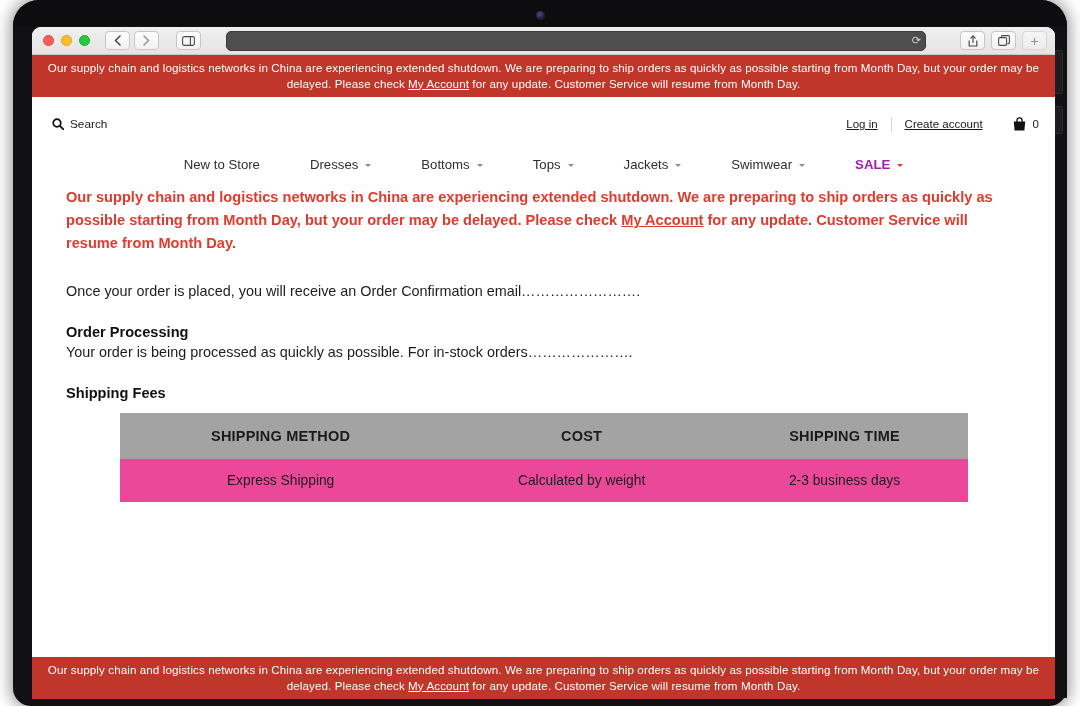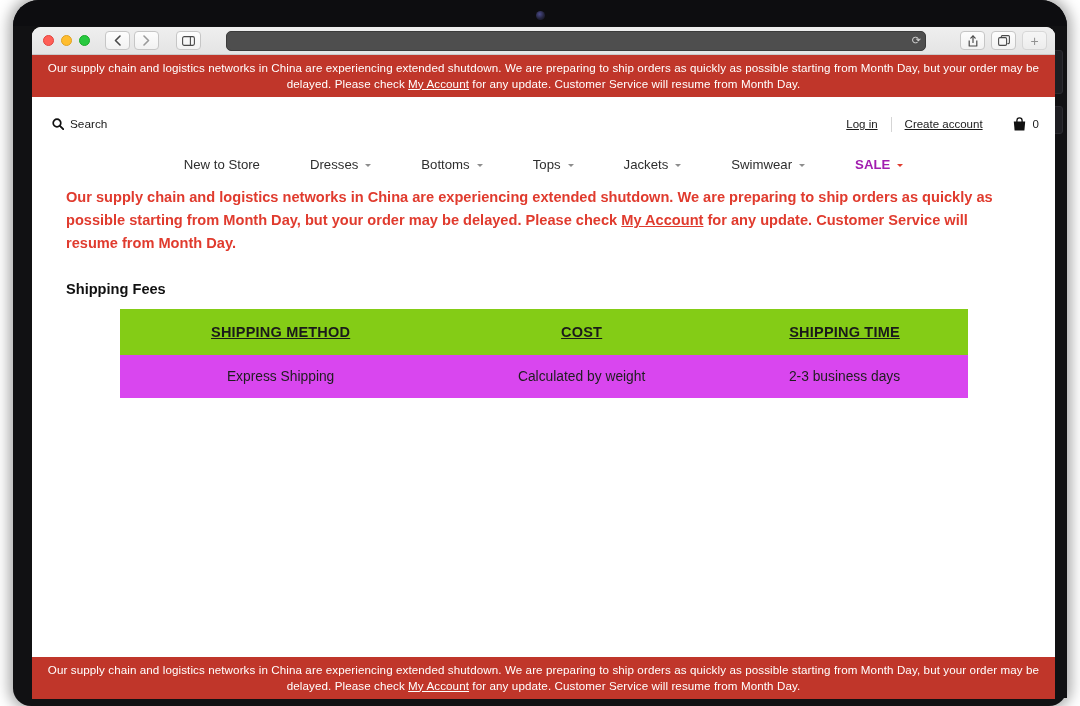--- a/index.html
+++ b/index.html
@@ -177,38 +177,37 @@
   .sect p { font-size: 14.4px; color: #1d1d1d; line-height: 21px; }
 
   
   #fees-table {
     width: 848px;
     margin: 12px auto 0;
     border-collapse: collapse;
     table-layout: fixed;
   }
   #fees-table th {
-    background: #84cc16;
+    background: #a3a3a3;
     color: #1a1a1a;
     font-size: 14.5px;
     font-weight: 700;
     padding: 15px 6px;
     text-align: center;
     letter-spacing: .2px;
-    text-decoration: underline;
   }
   #fees-table td {
     font-size: 13.8px;
     color: #1e1e1e;
     text-align: center;
     padding: 12px 6px;
     line-height: 19px;
   }
   #fees-table tbody tr.alt td { background: #e4e4e4; }
-  #fees-table tbody tr.plain td { background: #d946ef; margin-top: 11px; }
+  #fees-table tbody tr.plain td { background: #ec4899; margin-top: 11px; }
 
   svg { display: block; }
 </style>
 </head>
 <body>
 
 <div id="device">
   <div id="bezel-top">
     <div id="camera"></div>
   </div>
@@ -329,22 +328,27 @@
         </div>
       </div>
 
       <div id="content">
 
         <div id="alert">
           <span>Our supply chain and logistics networks in China are experiencing extended shutdown. We are preparing to ship orders as quickly as possible starting from Month Day, but your order may be delayed. Please check </span><a href="#">My Account</a><span> for any update. Customer Service will resume from Month Day.</span>
         </div>
 
         <div class="sect">
-        </div>
-
+          <p>Once your order is placed, you will receive an Order Confirmation email…………………….</p>
+        </div>
+
+        <div class="sect">
+          <h3>Order Processing</h3>
+          <p>Your order is being processed as quickly as possible. For in-stock orders………………….</p>
+        </div>
 
         <div class="sect" style="margin-bottom:0;">
           <h3>Shipping Fees</h3>
 
           <table id="fees-table">
             <thead>
               <tr>
                 <th style="width:38%">SHIPPING METHOD</th>
                 <th style="width:33%">COST</th>
                 <th style="width:29%">SHIPPING TIME</th>

